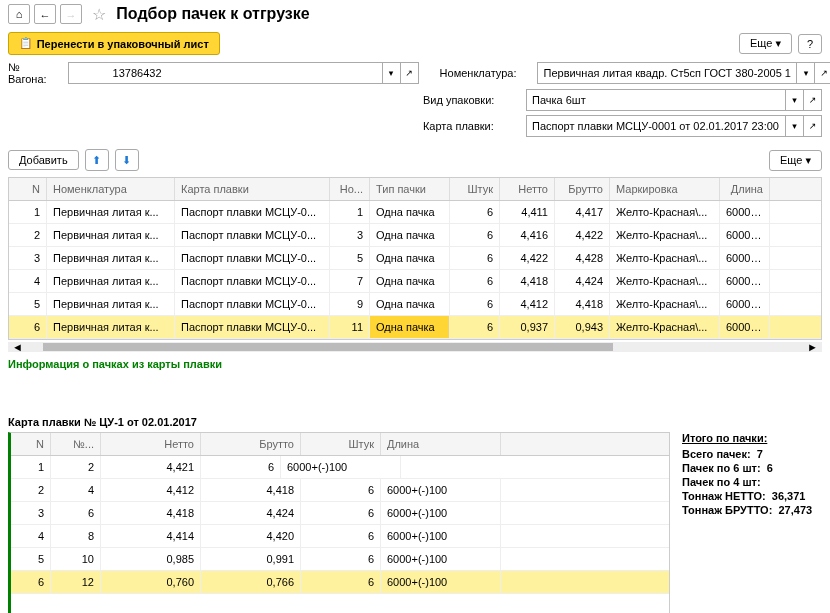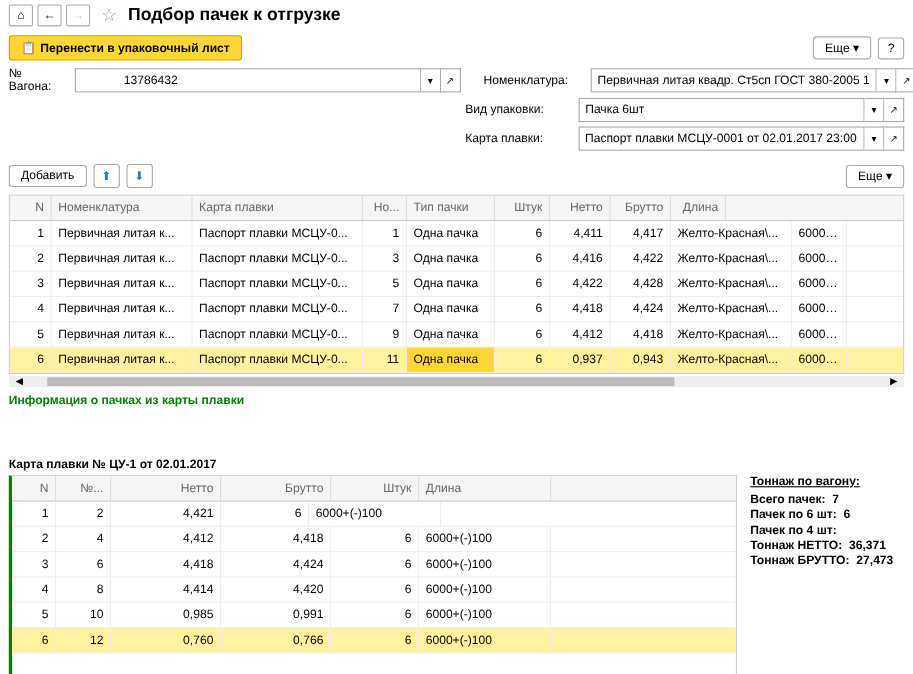--- a/index.html
+++ b/index.html
@@ -115,20 +115,21 @@
 <div class="grid">
   <div class="grid-header">
     <div class="c-n">N</div>
     <div class="c-nom">Номенклатура</div>
     <div class="c-karta">Карта плавки</div>
     <div class="c-no">Но...</div>
     <div class="c-tip">Тип пачки</div>
     <div class="c-sht">Штук</div>
     <div class="c-net">Нетто</div>
     <div class="c-bru">Брутто</div>
+    <div class="c-mark">Маркировка</div>
     <div class="c-dl">Длина</div>
   </div>
   <div id="main-body">
         <div class="grid-row">
           <div class="c-n">1</div>
           <div class="c-nom">Первичная литая к...</div>
           <div class="c-karta">Паспорт плавки МСЦУ-0...</div>
           <div class="c-no">1</div>
           <div class="c-tip col-tip">Одна пачка</div>
           <div class="c-sht">6</div>
@@ -272,20 +273,20 @@
     <div class="footer-row">
       <div class="b-n"></div>
         <div class="b-no"></div>
       <div class="b-net">19,404</div>
       <div class="b-bru">19,440</div>
       <div class="b-sht"></div>
         <div class="b-dl"></div>
     </div>
   </div>
   <div class="summary">
-    <div class="summary-title">Тоннаж по вагону:</div>
+    <div class="summary-title">Итого по пачки:</div>
     <div class="summary-row"><b>Всего пачек:</b>&nbsp;&nbsp;<b>7</b></div>
     <div class="summary-row"><b>Пачек по 6 шт:</b>&nbsp;&nbsp;<b>6</b></div>
     <div class="summary-row"><b>Пачек по 4 шт:</b>&nbsp;&nbsp;<b></b></div>
     <div class="summary-row"><b>Тоннаж НЕТТО:</b>&nbsp;&nbsp;<b>36,371</b></div>
     <div class="summary-row"><b>Тоннаж БРУТТО:</b>&nbsp;&nbsp;<b>27,473</b></div>
   </div>
 </div>
 
 </body></html>

